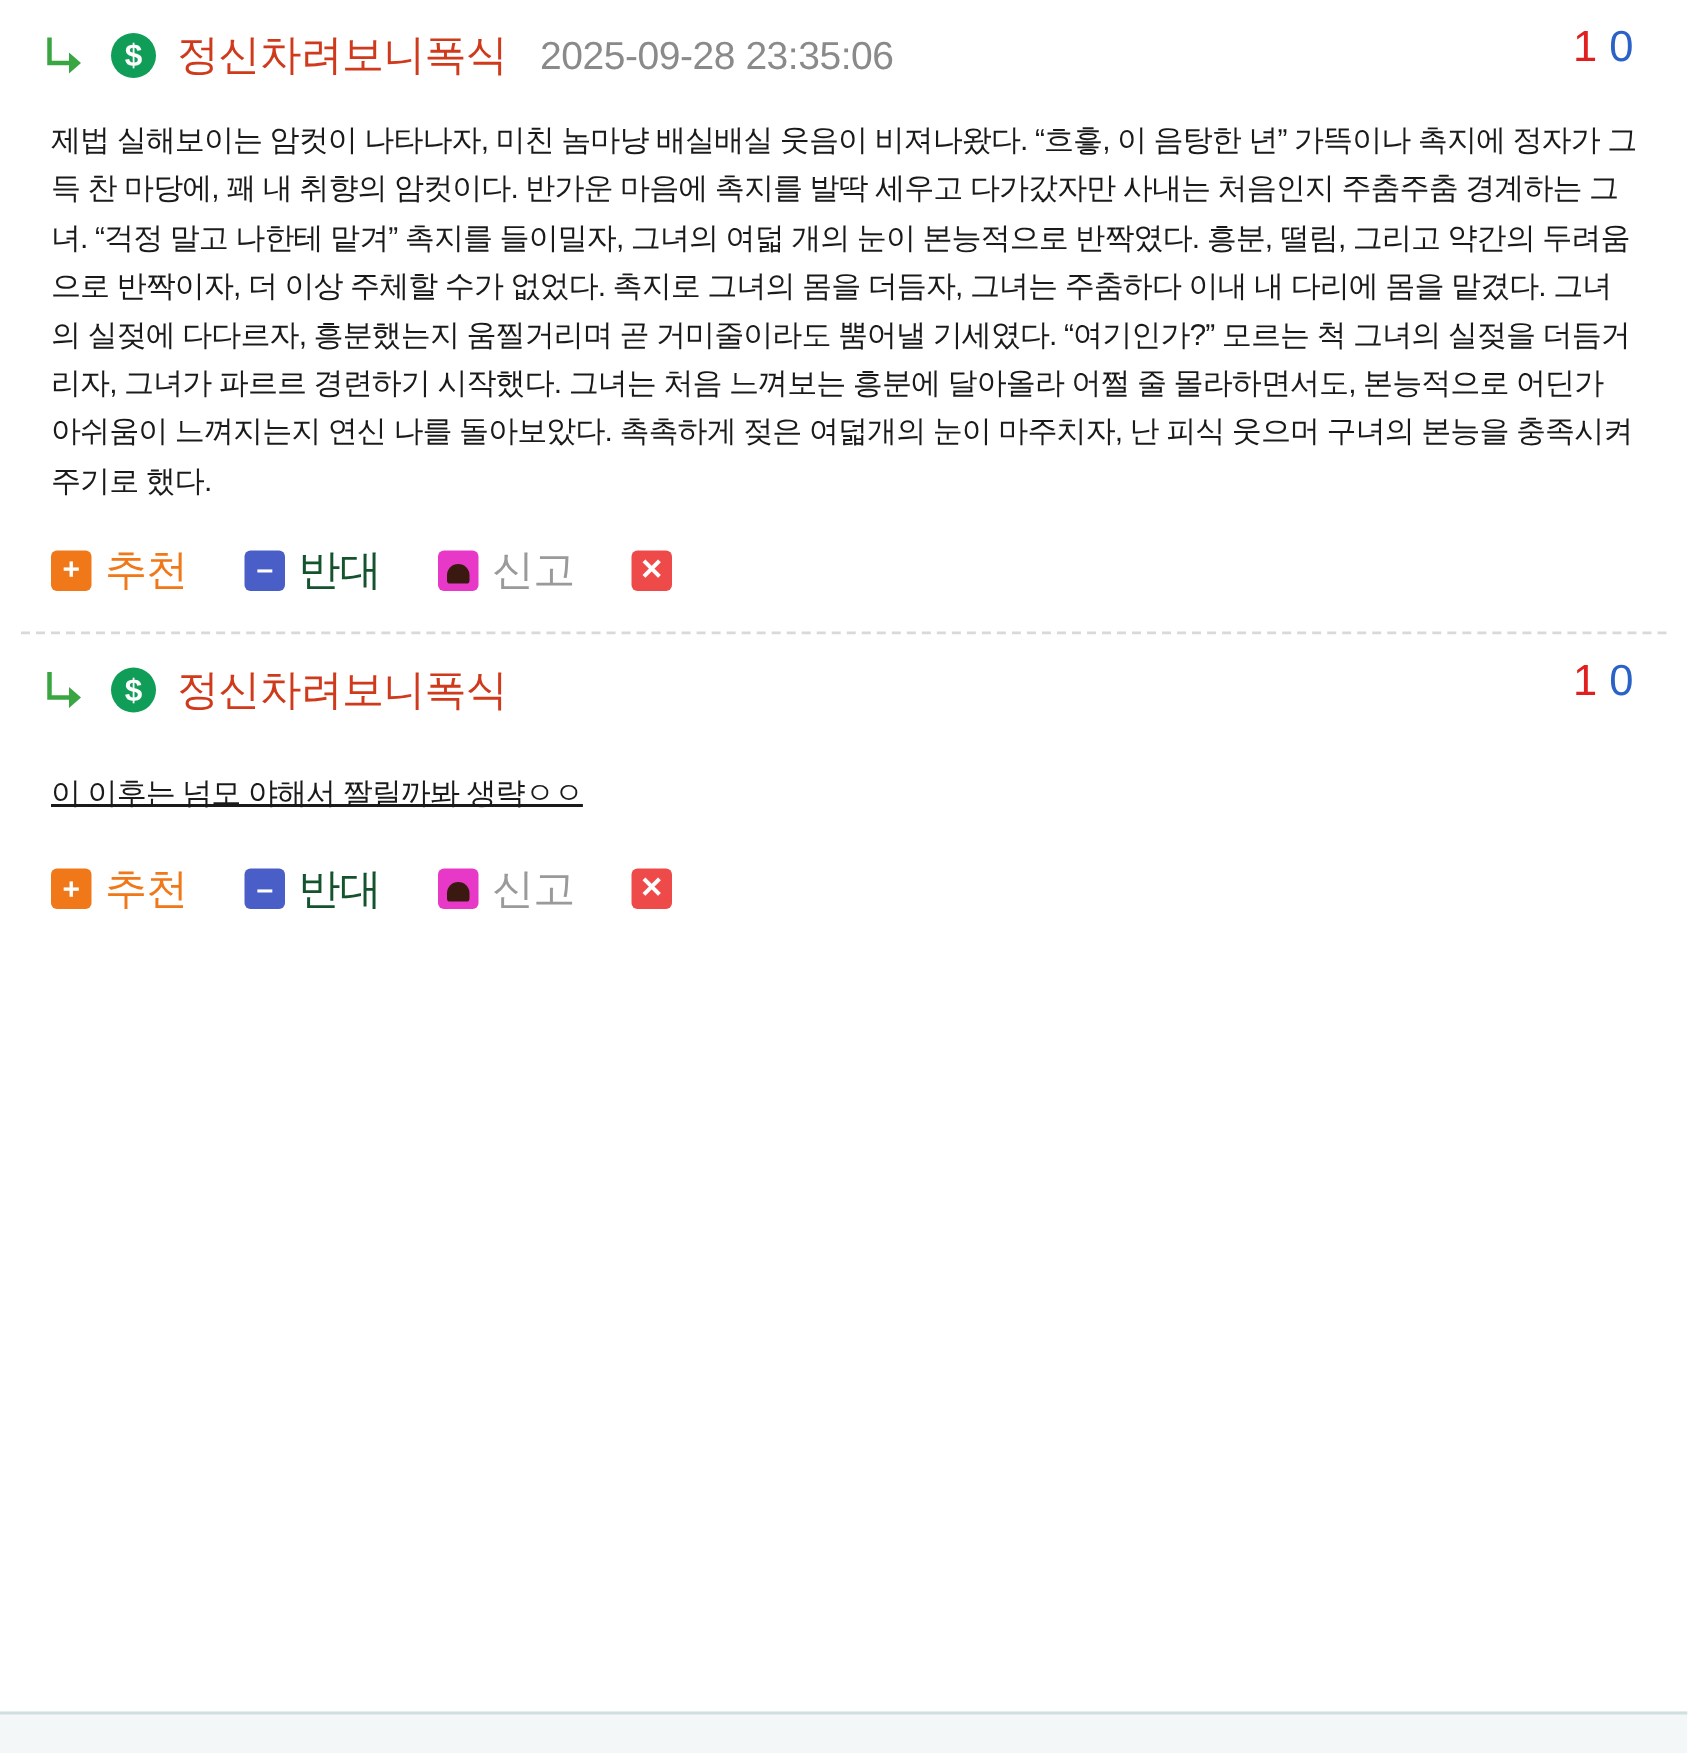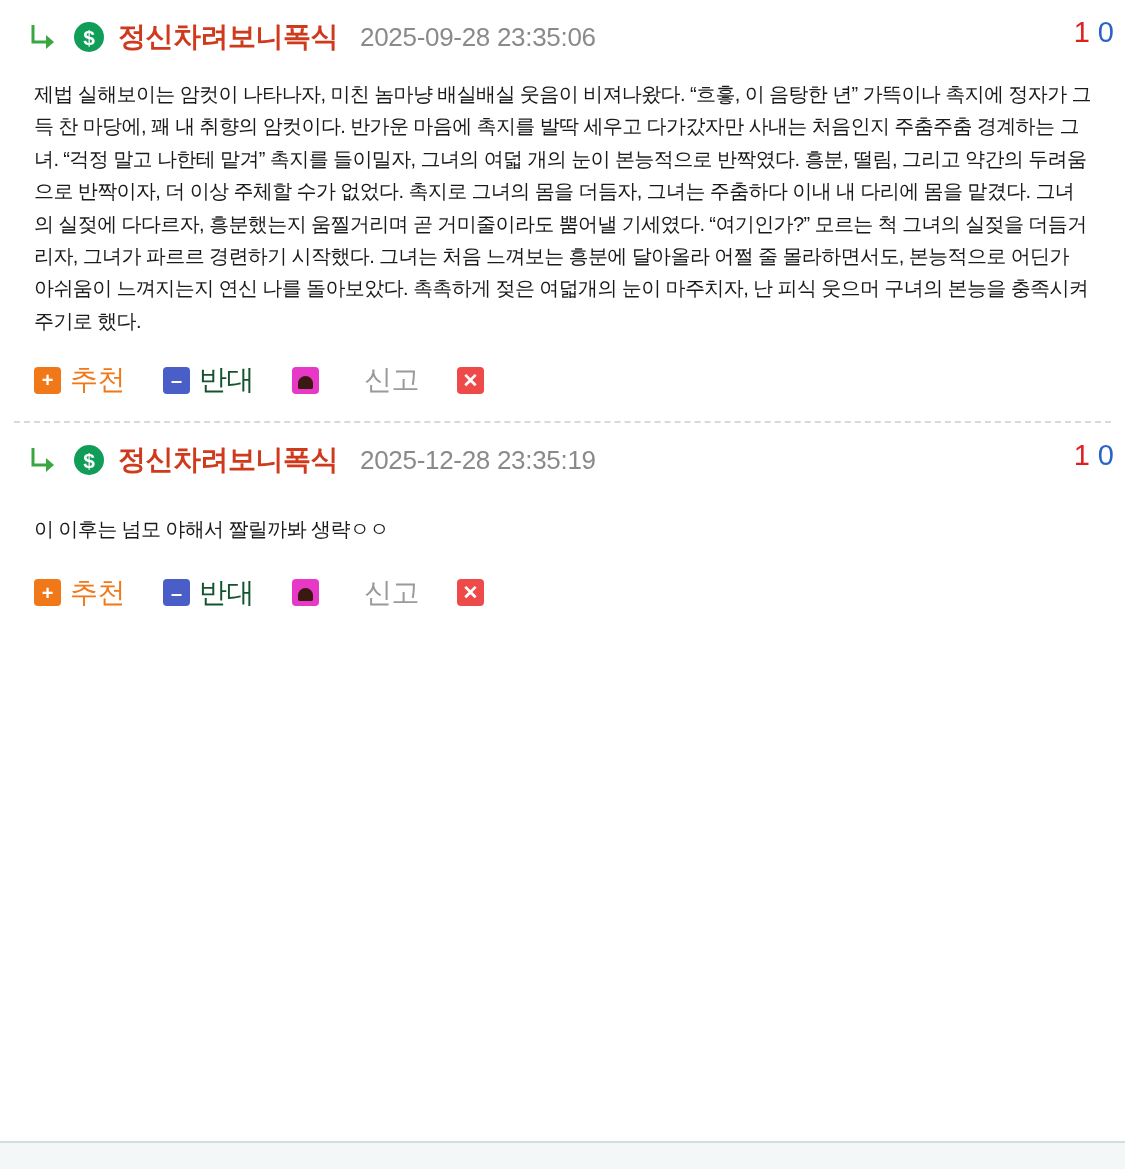--- a/index.html
+++ b/index.html
@@ -64,56 +64,57 @@
     align-items: center;
     justify-content: center;
     flex: 0 0 auto;
     margin-right: 14px;
     line-height: 1;
   }
 
   .nickname {
     color: #d03a1c;
     font-size: 28px;
-    font-weight: bold;
+    font-weight: normal;
     letter-spacing: -0.5px;
     margin-right: 22px;
     white-space: nowrap;
   }
 
   .timestamp {
     color: #8a8a8a;
     font-size: 26px;
     letter-spacing: -0.3px;
     white-space: nowrap;
   }
 
   .vote-counts {
     position: absolute;
-    right: 11px;
+    right: 36px;
     top: 50%;
     transform: translateY(-50%);
     font-size: 29px;
     white-space: nowrap;
   }
   .vote-up { color: #e02020; }
   .vote-down { color: #2a62c8; margin-left: 8px; }
 
   .comment-body {
     padding: 14px 34px 6px 34px;
     font-size: 20px;
     line-height: 1.62;
     color: #1a1a1a;
     letter-spacing: -0.6px;
     word-break: break-all;
     white-space: pre-wrap;
   }
   .comment-body.short {
     padding-top: 26px;
     padding-bottom: 10px;
+    text-decoration: underline;
   }
 
   .comment-actions {
     display: flex;
     align-items: center;
     padding: 18px 0 22px 34px;
     gap: 16px;
   }
 
   .action {
@@ -156,21 +157,21 @@
     background: #ef4a4a;
     font-size: 19px;
   }
 
   .act-label {
     font-size: 28px;
     letter-spacing: -0.5px;
   }
   .label-recommend { color: #f07818; }
   .label-oppose { color: #14532d; }
-  .label-report { color: #9a9a9a; margin-left: 36px; }
+  .label-report { color: #9a9a9a; }
 
   .bottom-bar {
     position: absolute;
     left: 0;
     right: 0;
     bottom: 0;
     height: 26px;
     background: #f4f7f7;
     border-top: 2px solid #cfdede;
   }
@@ -222,21 +223,20 @@
   <div class="comment">
     <div class="comment-head">
       <span class="reply-arrow">
         <svg width="34" height="34" viewBox="0 0 34 34">
           <path d="M7 5 L7 22 L24 22" fill="none" stroke="#3aa642" stroke-width="3"></path>
           <path d="M20 15 L28 22 L20 29 Z" fill="#3aa642"></path>
         </svg>
       </span>
       <span class="coin-icon">$</span>
       <span class="nickname">정신차려보니폭식</span>
-      <span class="timestamp">2025-12-28 23:35:19</span>
       <span class="vote-counts">
         <span class="vote-up">1</span><span class="vote-down">0</span>
       </span>
     </div>
     <div class="comment-body short">이 이후는 넘모 야해서 짤릴까봐 생략ㅇㅇ</div>
     <div class="comment-actions">
       <div class="action">
         <span class="act-icon act-plus">+</span>
         <span class="act-label label-recommend">추천</span>
       </div>

